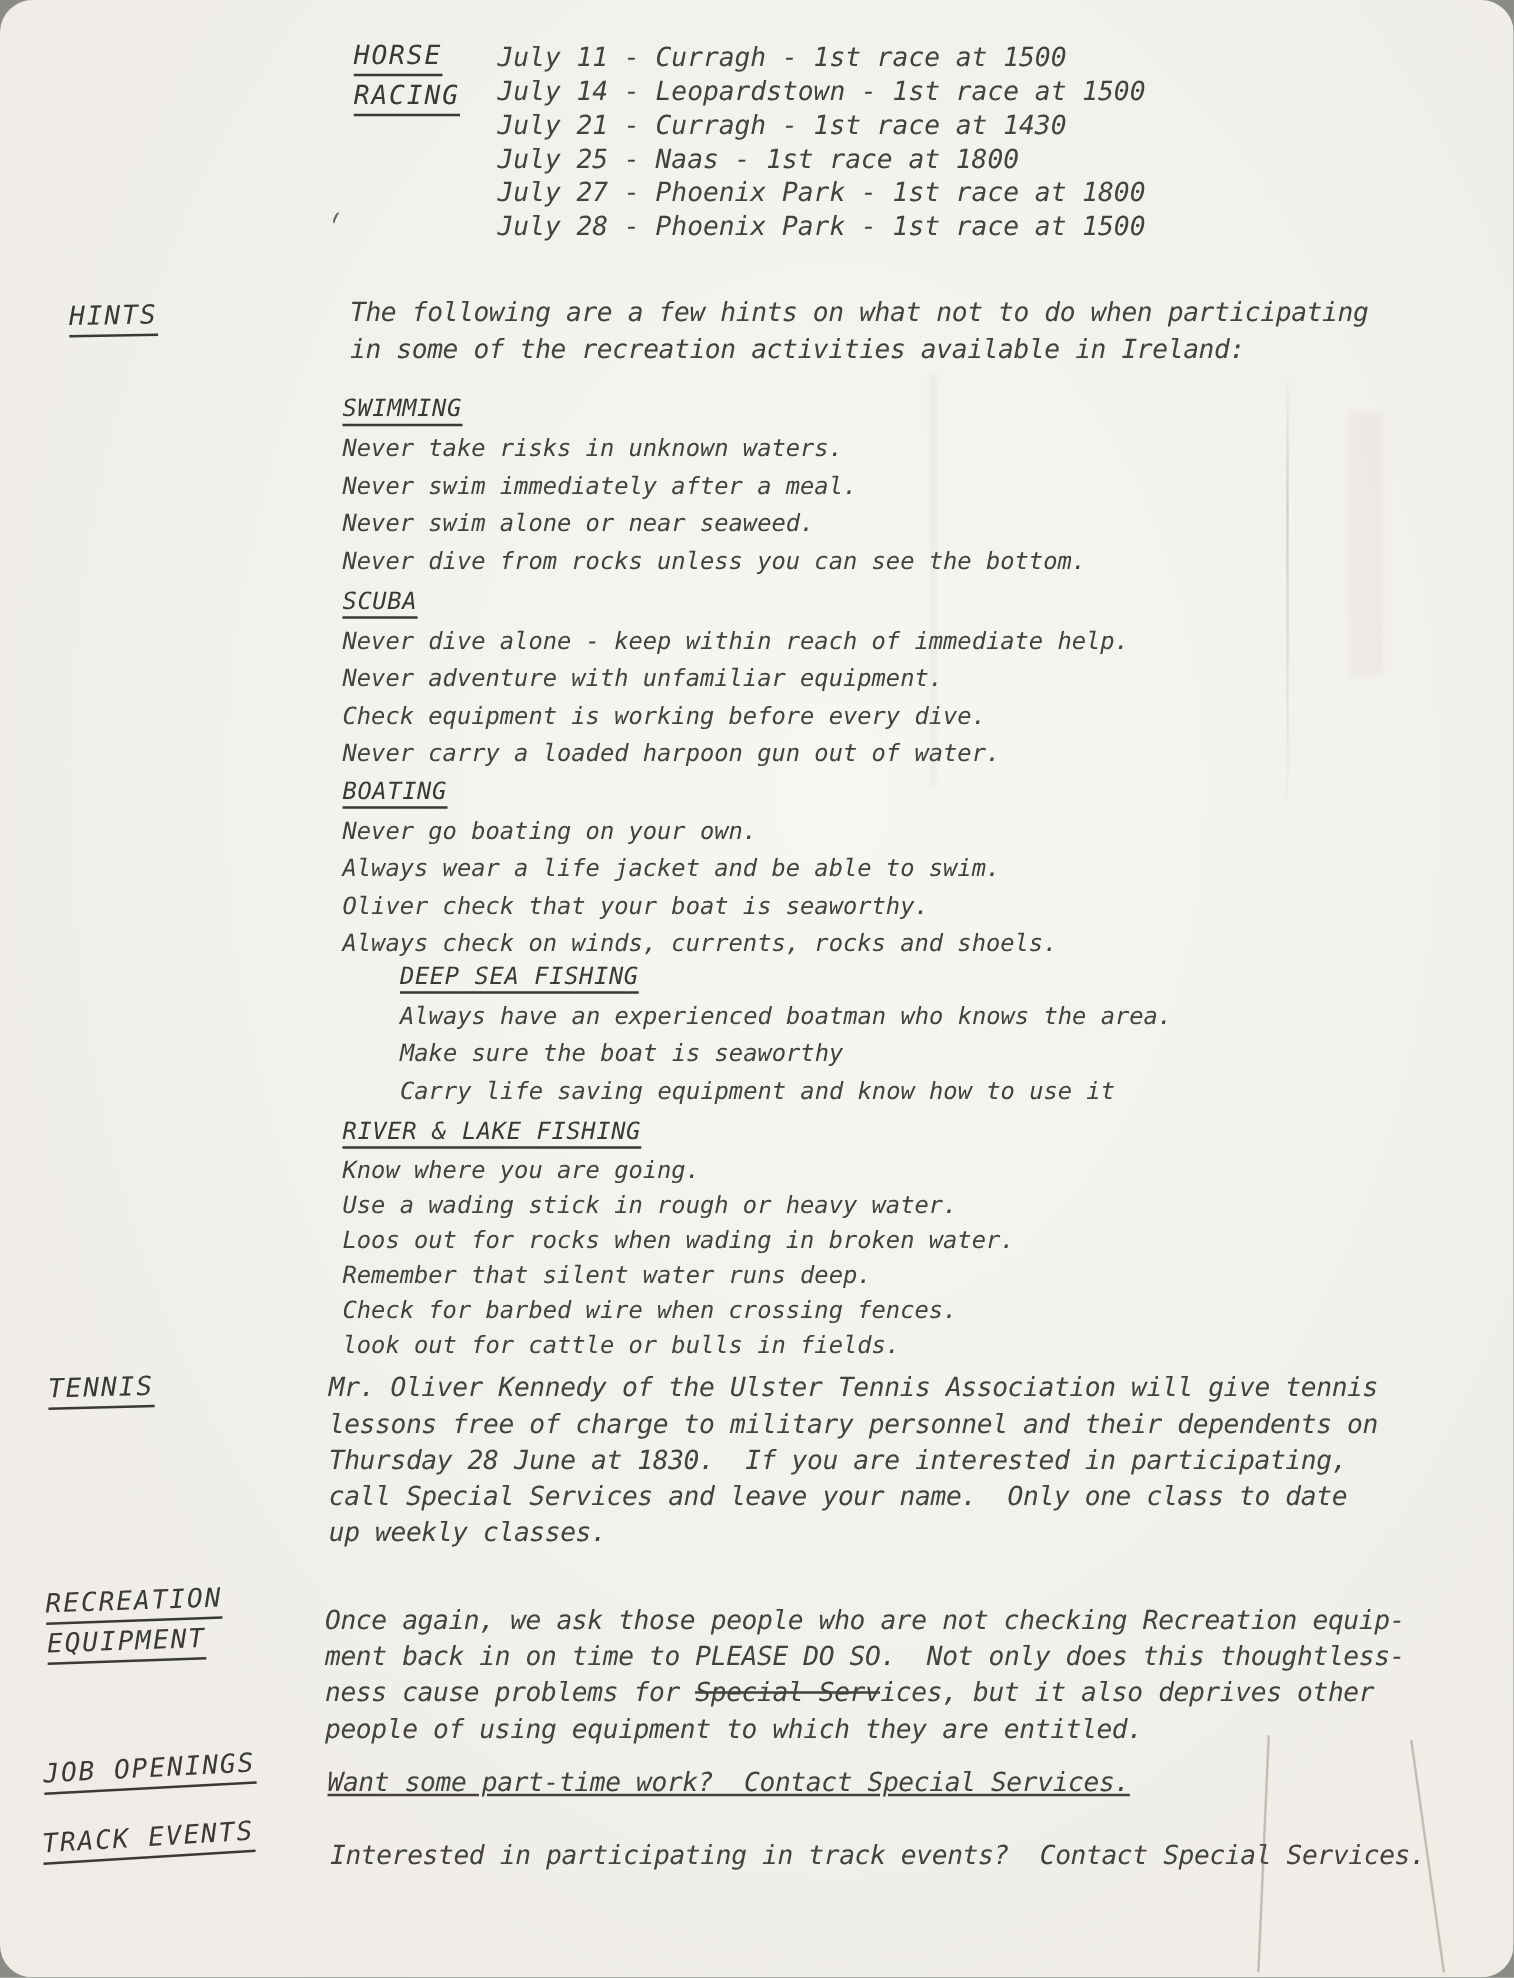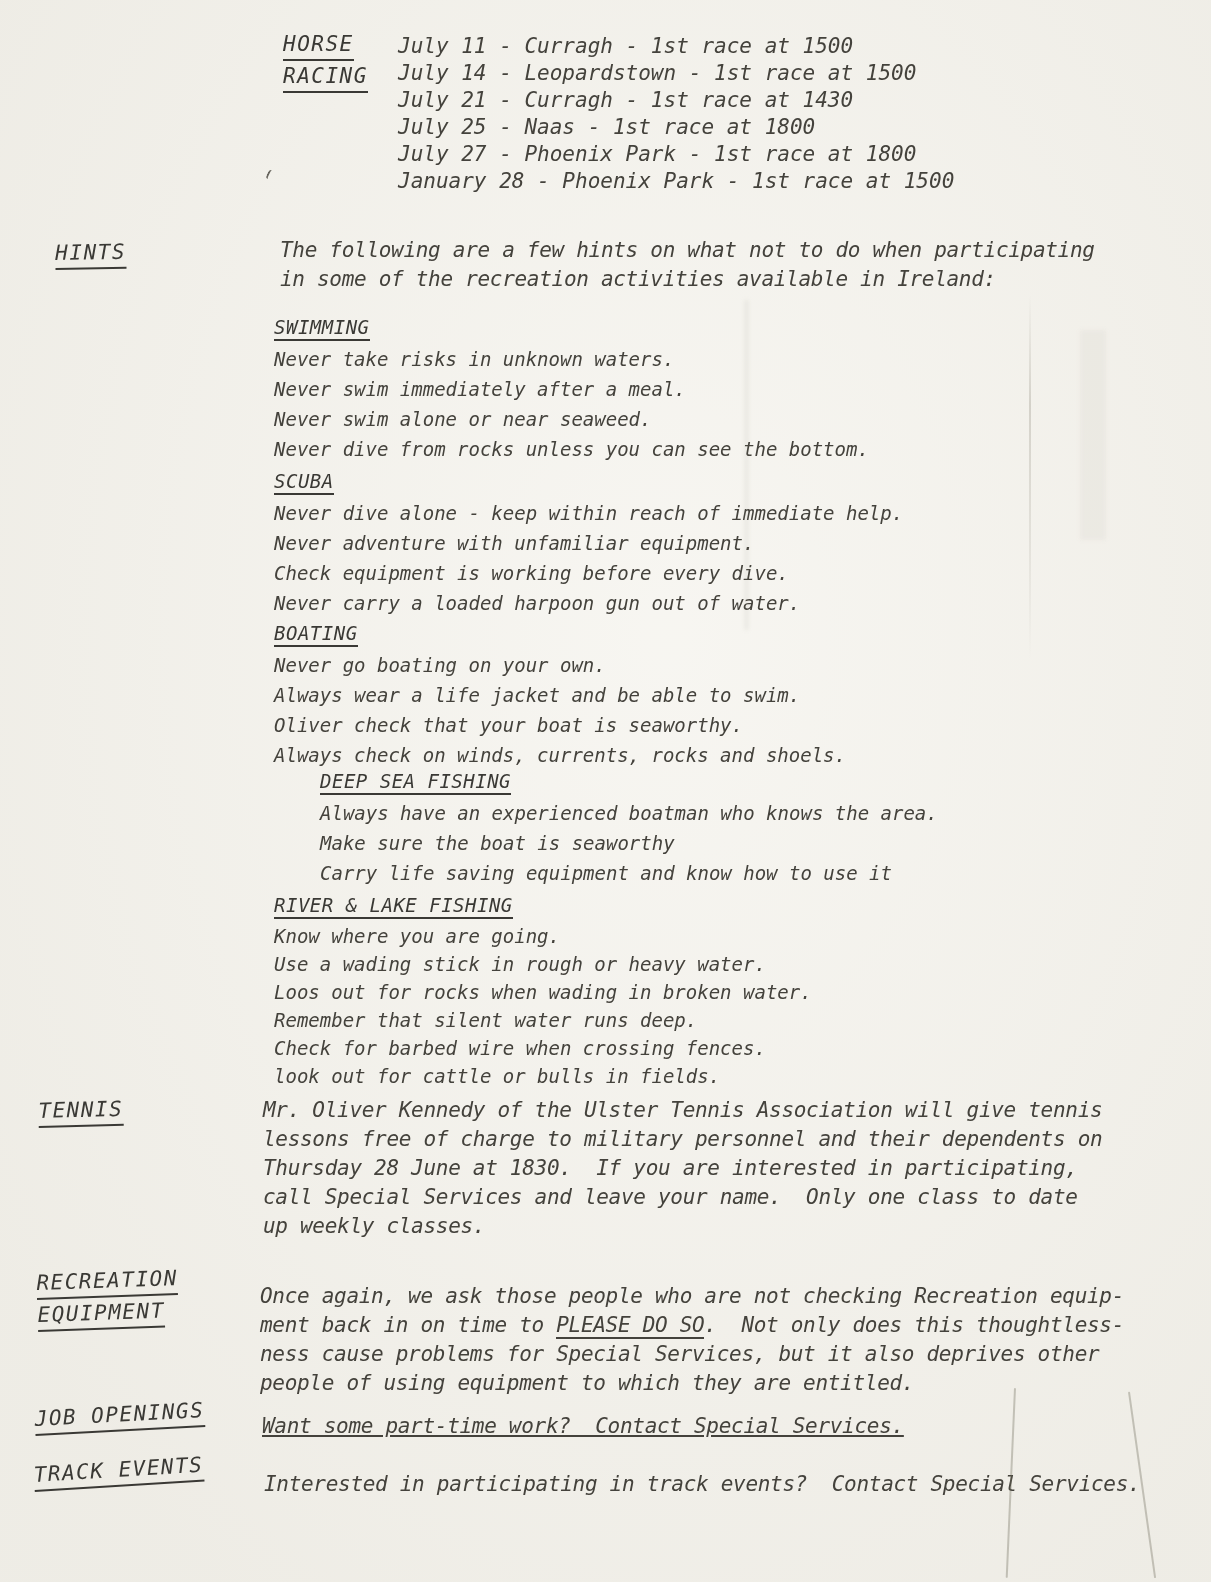--- a/index.html
+++ b/index.html
@@ -6,20 +6,21 @@
   .page{
     position:relative;
     width:1211px;height:1582px;
     margin:0 auto;
     background:#f3f1ea;
     background-image:radial-gradient(ellipse at 55% 40%, rgba(255,255,255,0.35), rgba(0,0,0,0.02) 85%);
     overflow:hidden;
     font-family:"DejaVu Sans Mono", monospace;
     font-style:italic;
     color:#44423c;
+    border-radius:26px;
   }
   
   .side-label{
     position:absolute;
     font-size:21px;
     letter-spacing:1.5px;
     color:#3a3935;
     line-height:27px;
     transform-origin:left top;
   }
@@ -41,21 +42,21 @@
     display:inline-block;
     border-bottom:2px solid #3a3935;
     padding-bottom:1px;
     margin-bottom:3px;
     letter-spacing:0.5px;
     color:#3a3935;
     white-space:pre;
   }
   .hint-section .h-line{line-height:30px;white-space:pre;}
   .hint-section.tight .h-line{line-height:28px;}
-  .u-inline{border-bottom:2px solid #44423c;padding-bottom:0px;}
+  .u-inline{border-bottom:2px solid #44423c;padding-bottom:16px;}
   
   .crease{
     position:absolute;left:1029px;top:295px;width:2px;height:365px;
     background:linear-gradient(to bottom, rgba(120,115,100,0) , rgba(120,115,100,0.25) 30%, rgba(120,115,100,0.12) 70%, rgba(120,115,100,0));
   }
   .scratch{
     position:absolute;width:2px;background:rgba(110,105,90,0.35);
     transform-origin:top left;border-radius:2px;
   }
   .scratch.s1{left:1014px;top:1388px;height:190px;transform:rotate(2.5deg);}
@@ -81,21 +82,21 @@
       <span class="lbl">HORSE</span>
       <span class="lbl">RACING</span>
     </div>
   </div>
   <div class="schedule">
     <div class="line">July 11 - Curragh - 1st race at 1500</div>
     <div class="line">July 14 - Leopardstown - 1st race at 1500</div>
     <div class="line">July 21 - Curragh - 1st race at 1430</div>
     <div class="line">July 25 - Naas - 1st race at 1800</div>
     <div class="line">July 27 - Phoenix Park - 1st race at 1800</div>
-    <div class="line">January 28 - Phoenix Park - 1st race at 1500</div>
+    <div class="line">July 28 - Phoenix Park - 1st race at 1500</div>
   </div>
 
   <div class="side-label" style="left:55px;top:240px;transform:rotate(-1deg);">
     <span class="lbl">HINTS</span>
   </div>
   <div class="para" style="left:280px;top:236px;">
     <div class="line">The following are a few hints on what not to do when participating</div>
     <div class="line">in some of the recreation activities available in Ireland:</div>
   </div>
 

